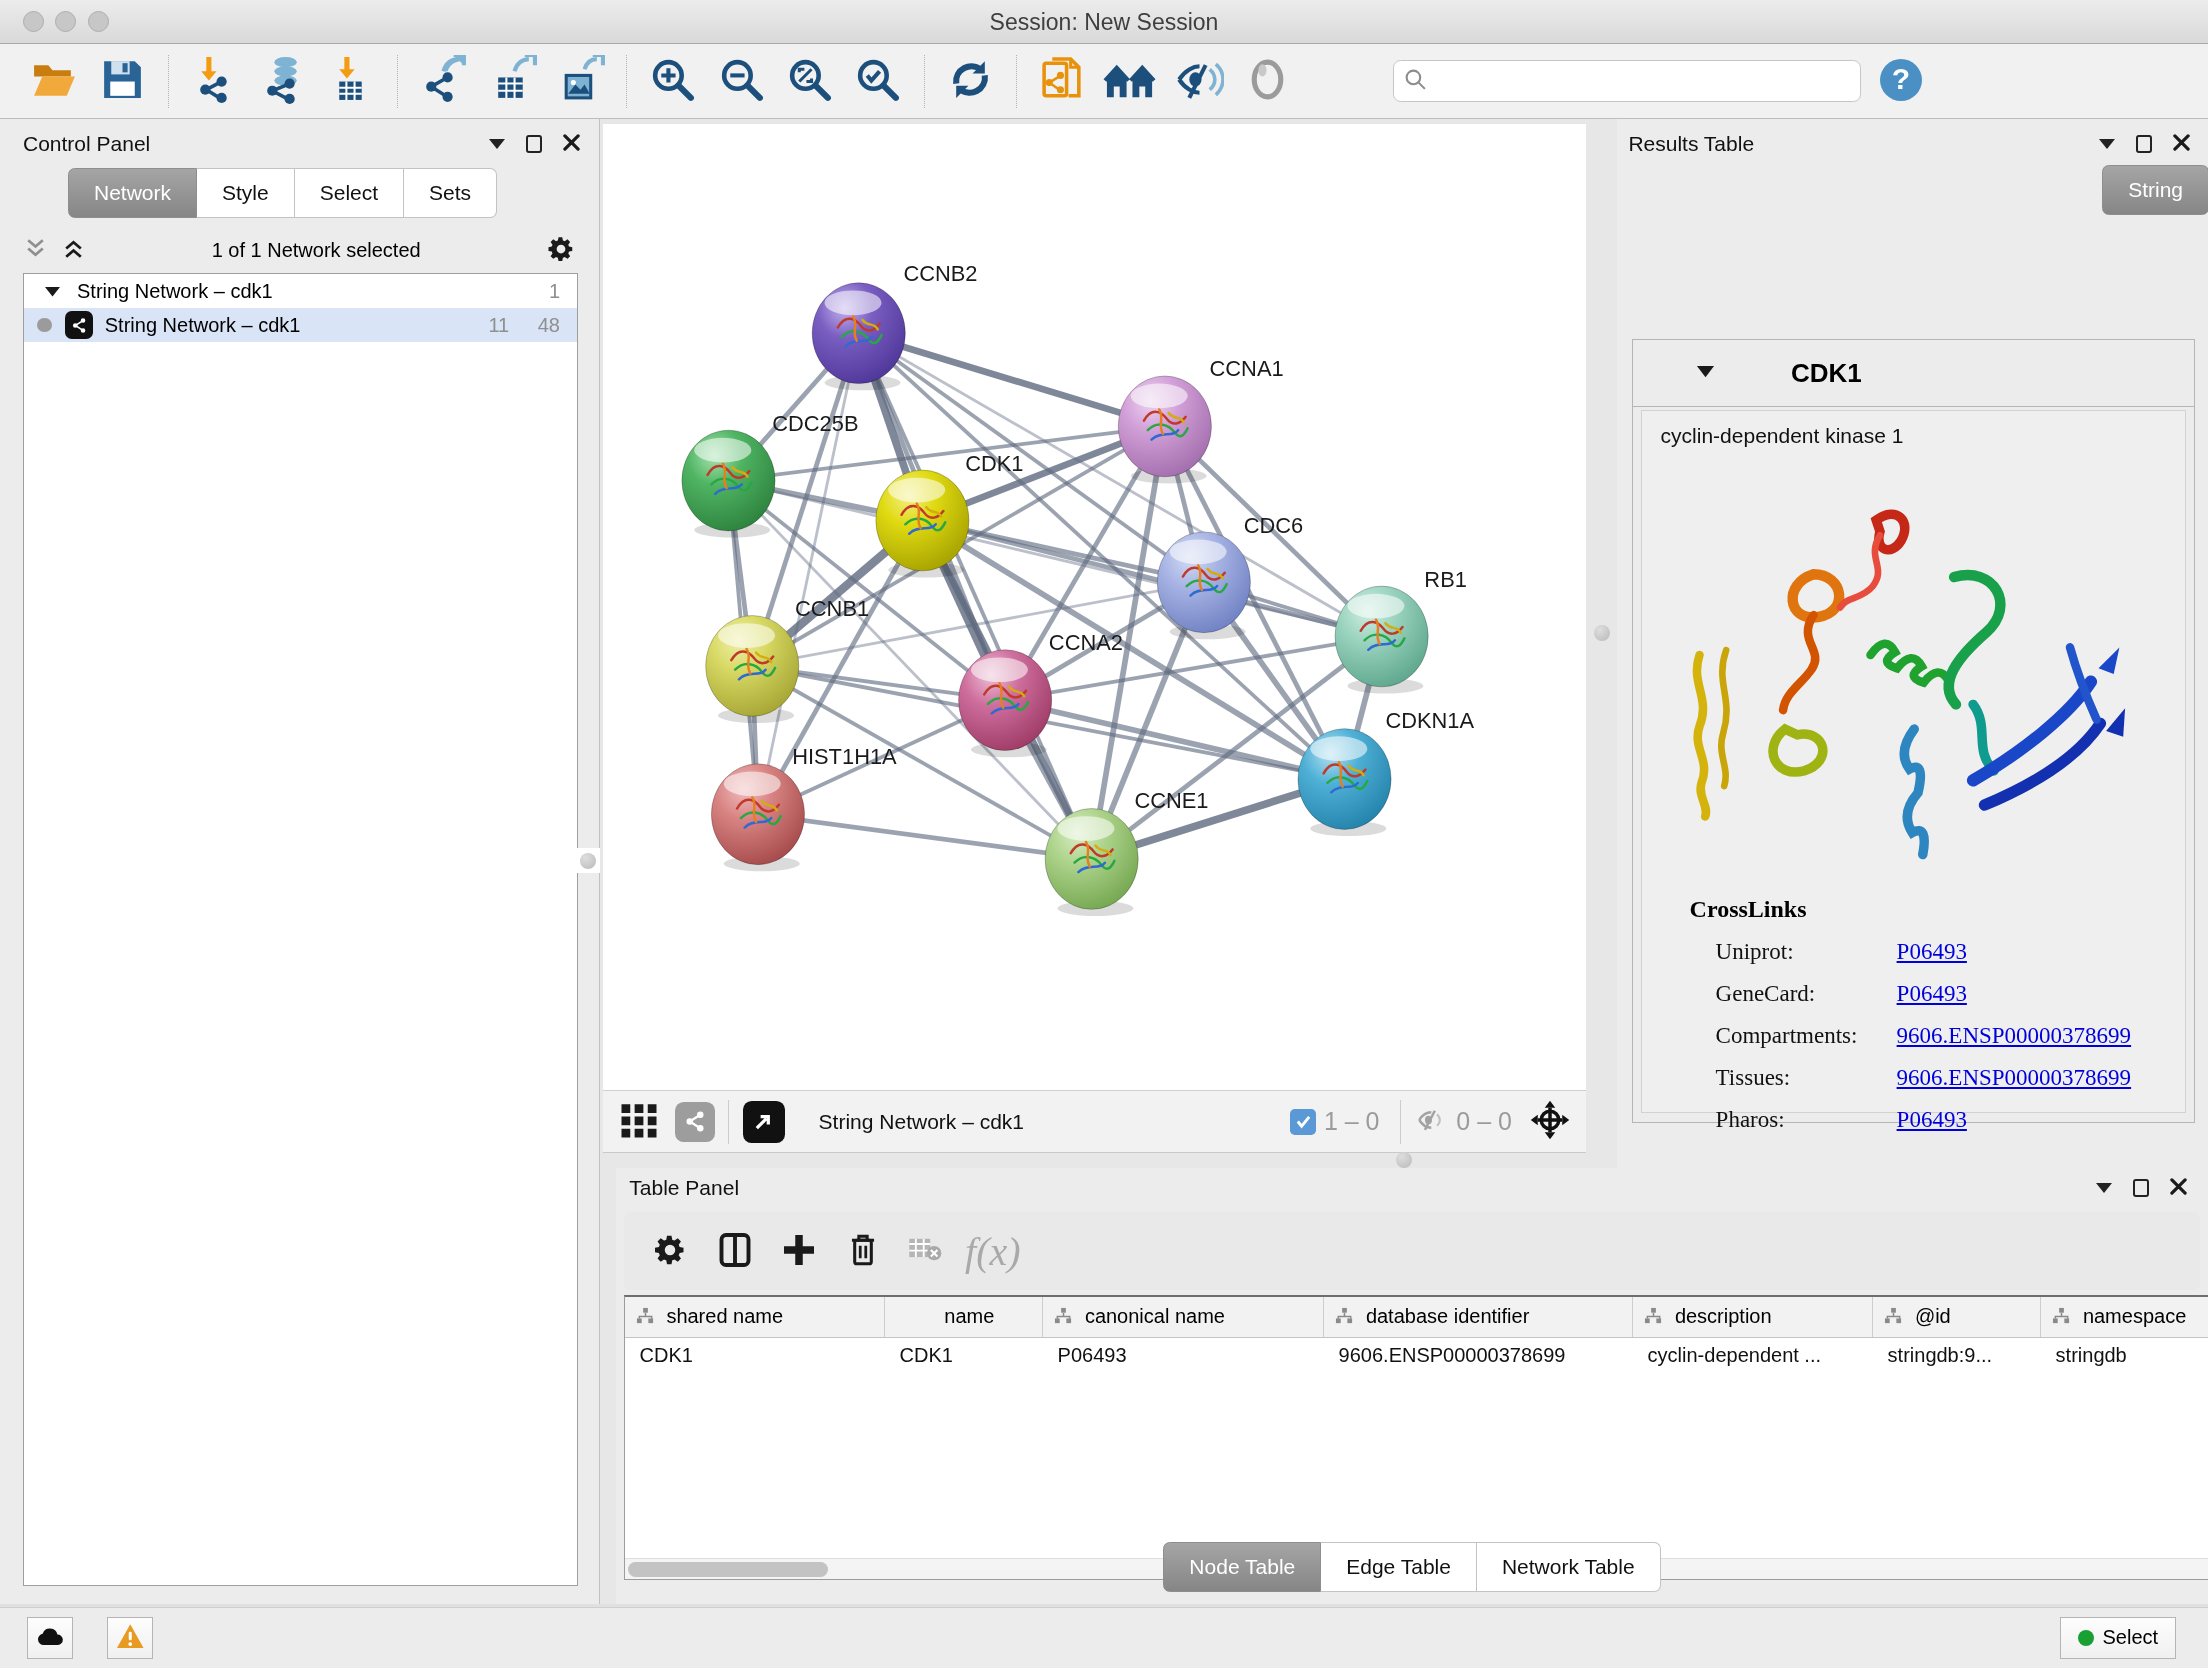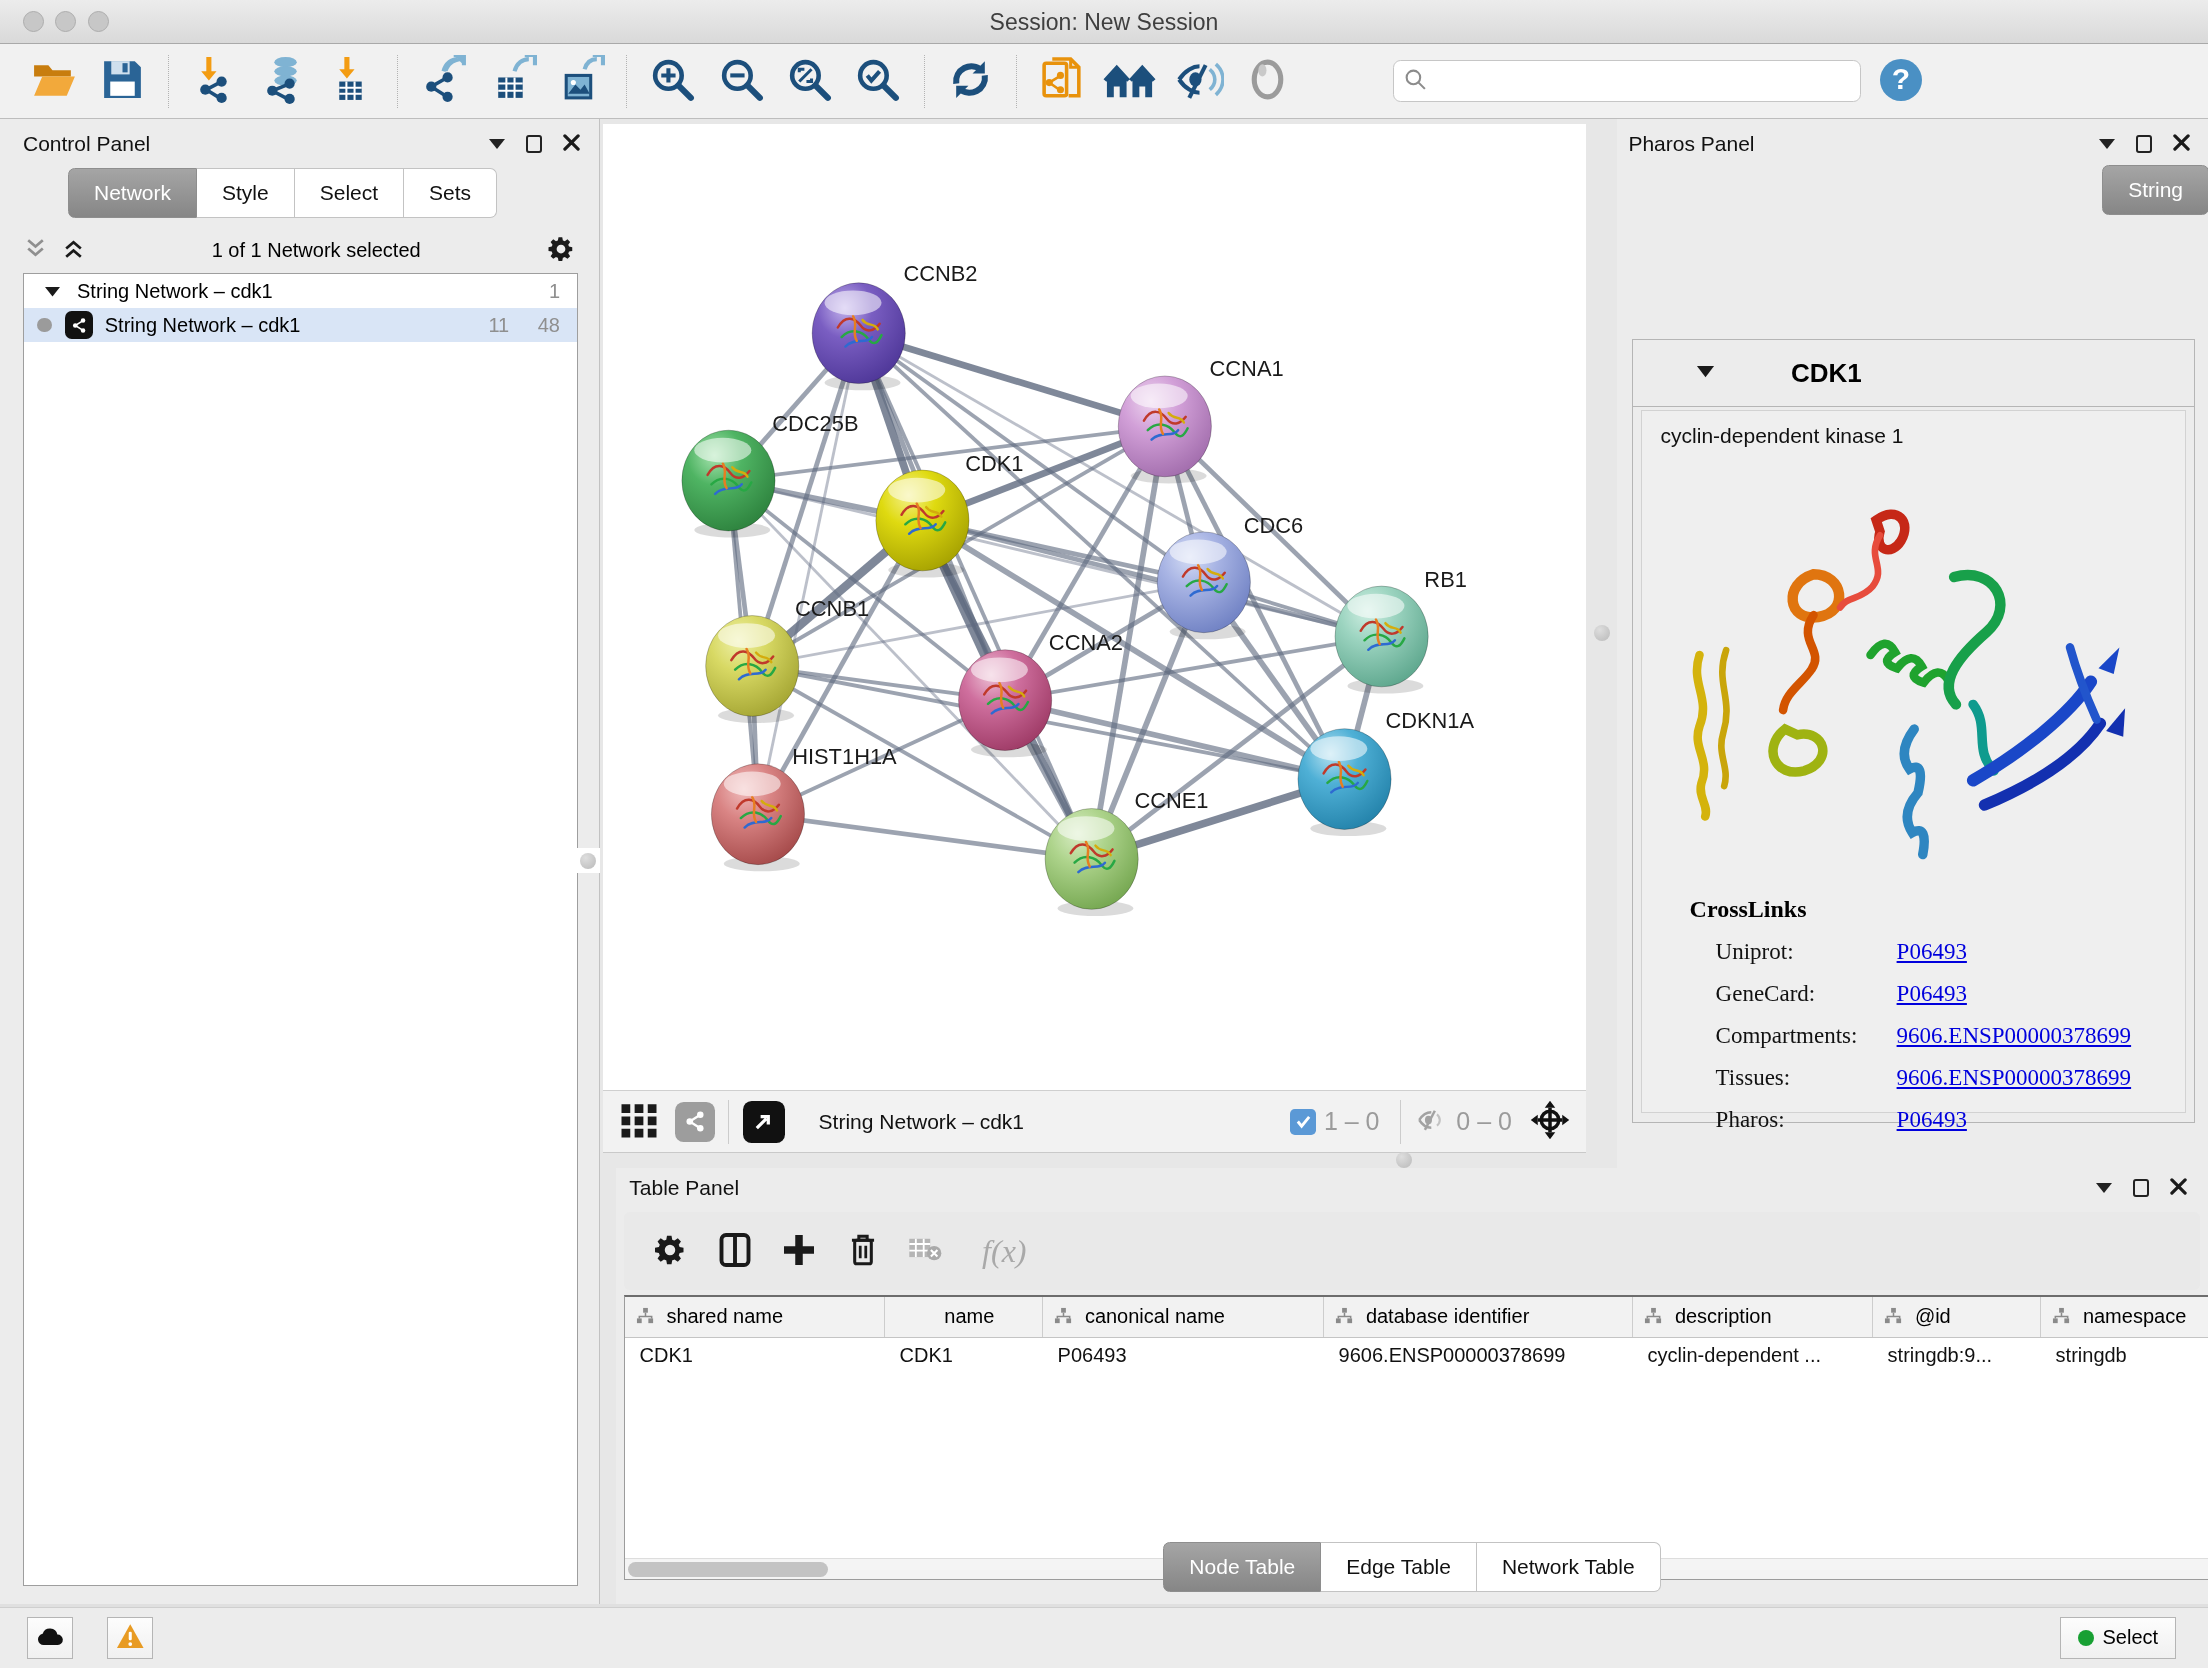--- a/index.html
+++ b/index.html
@@ -85,21 +85,21 @@
   .cl-row{display:flex;margin:16px 0 0 74px;font-size:23px;}
   .cl-row .lbl{width:181px;color:#111;}
   .cl-row .lnk{color:#0000dd;text-decoration:underline;}
 
   
   .table-panel{position:absolute;left:616px;top:1168px;width:1592px;height:439px;background:#ececec;}
   .tp-head{position:absolute;left:13.3px;right:21px;top:7.6px;display:flex;justify-content:space-between;align-items:center;}
   .tp-toolbar{position:absolute;left:7.6px;top:44px;right:7.6px;height:78px;background:#e9e9e9;
     border-radius:5.7px;display:flex;align-items:center;}
   .tp-toolbar .ticon{margin-left:28.5px;}
-  .fx{font-family:"Liberation Serif",serif;font-style:italic;font-size:32px;color:#a9a9a9;margin-left:40px;}
+  .fx{font-family:"Liberation Serif",serif;font-style:italic;font-size:40px;color:#a9a9a9;margin-left:23px;}
   .tp-table{position:absolute;left:7.6px;top:127px;width:1585px;height:285px;background:#fff;
     border:1px solid #9c9c9c;border-top:2.9px solid #6e6e6e;overflow:hidden;}
   table.grid{border-collapse:collapse;table-layout:fixed;width:1655px;font-size:20px;}
   table.grid th{height:40px;background:#f2f2f2;font-weight:normal;text-align:left;
     border-right:1px solid #cdcdcd;border-bottom:1px solid #c4c4c4;padding:0 0 0 11.4px;white-space:nowrap;overflow:hidden;}
   table.grid td{height:36px;padding:0 0 0 15px;white-space:nowrap;overflow:hidden;color:#111;}
   .th-inner{display:flex;align-items:center;gap:11.4px;}
   .hscroll{position:absolute;left:0;right:0;bottom:0;height:21px;background:#f4f4f4;border-top:1px solid #ddd;}
   .hthumb{position:absolute;left:3.8px;top:2.9px;width:200px;height:15px;border-radius:7.6px;background:#c3c3c3;}
   .tp-tabs{position:absolute;left:0;right:0;bottom:-44px;display:flex;justify-content:center;}
@@ -642,21 +642,21 @@
   </div>
 <div class="split-dot" style="left:1589px;top:620px;background:transparent">
     <i></i>
   </div>
 <div class="split-dot" style="left:1391px;top:1147px;background:transparent">
     <i></i>
   </div>
 
 <div class="results-panel">
   <div class="rp-head">
-    <span class="panel-title">Pharos Panel</span>
+    <span class="panel-title">Results Table</span>
     <span class="panel-ctrls">
       <span class="tri-down"></span>
       <span class="float-box"></span>
       <span><svg width="17" height="17" viewBox="0 0 18 18">
             <path d="M2 2l14 14M16 2L2 16" stroke="#1a1a1a" stroke-width="3.4" stroke-linecap="round"></path>
           </svg></span>
     </span>
   </div>
   <div class="rp-tab seg">
     <div class="tab active single">String</div>

